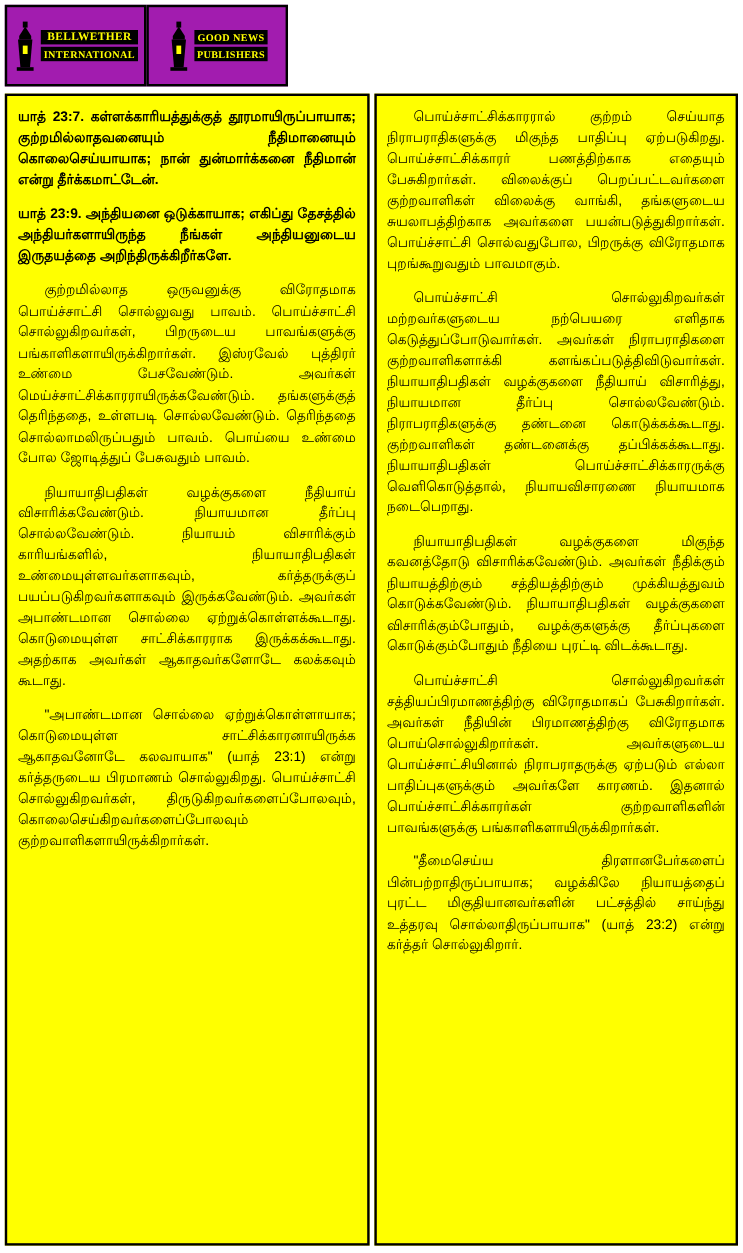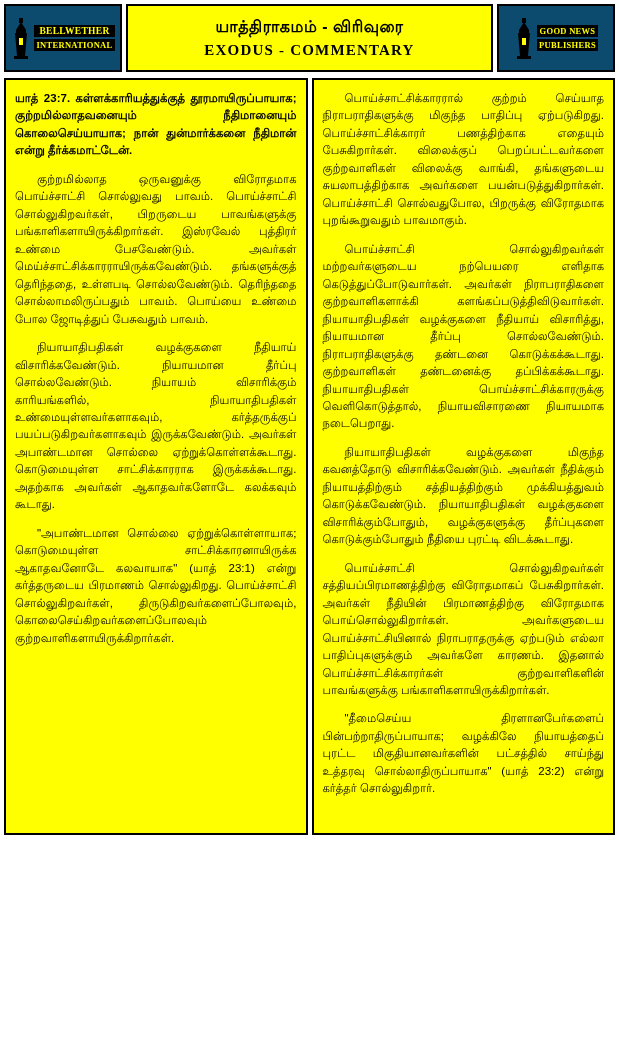--- a/index.html
+++ b/index.html
@@ -23,21 +23,21 @@
   
   .header {
     display: flex;
     align-items: stretch;
     margin: 4px 4px 0 4px;
     height: 68px;
   }
   .logo-box {
     width: 118px;
     border: 2px solid #000;
-    background: #0c4a6e;
+    background: #a21caf;
     display: flex;
     align-items: center;
     justify-content: center;
     box-sizing: border-box;
   }
   .logo-inner {
     display: flex;
     align-items: center;
     gap: 3px;
     padding: 0 3px;
@@ -87,21 +87,21 @@
     font-weight: bold;
     color: #000;
     letter-spacing: 1.2px;
     font-family: "Liberation Serif", serif;
   }
 
   
   .columns {
     display: flex;
     margin: 6px 4px 4px 4px;
-    height: 757px;
+    height: 960px;
     box-sizing: border-box;
   }
   .col {
     width: 50%;
     border: 2px solid #000;
     background: #ffff00;
     box-sizing: border-box;
     padding: 10px 9px;
     overflow: hidden;
   }
@@ -137,24 +137,20 @@
           <rect x="8" y="22" width="4" height="7" fill="#ffff00"></rect>
           <rect x="3" y="40" width="14" height="3" fill="#000"></rect>
         </svg>
         <div class="logo-text">
           <div class="logo-line">BELLWETHER</div>
           <div class="logo-line small">INTERNATIONAL</div>
         </div>
       </div>
     </div>
 
-    <div class="title-box">
-      <div class="title-tamil">யாத்திராகமம் - விரிவுரை</div>
-      <div class="title-english">EXODUS  -  COMMENTARY</div>
-    </div>
 
     <div class="logo-box">
       <div class="logo-inner">
         <svg class="logo-glyph" viewBox="0 0 20 44">
           <rect x="8" y="2" width="4" height="5" fill="#000"></rect>
           <polygon points="10,6 5,14 15,14" fill="#000"></polygon>
           <rect x="5" y="14" width="10" height="3" fill="#000"></rect>
           <polygon points="4,17 16,17 14,40 6,40" fill="#000"></polygon>
           <rect x="8" y="22" width="4" height="7" fill="#ffff00"></rect>
           <rect x="3" y="40" width="14" height="3" fill="#000"></rect>
@@ -165,20 +161,21 @@
         </div>
       </div>
     </div>
 
   </div>
 
   <div class="columns">
 
     <div class="col left">
       <p class="para verse">யாத் 23:7. கள்ளக்காரியத்துக்குத் தூரமாயிருப்பாயாக; குற்றமில்லாதவனையும் நீதிமானையும் கொலைசெய்யாயாக; நான் துன்மார்க்கனை நீதிமான் என்று தீர்க்கமாட்டேன்.</p>
+      <p class="para verse">யாத் 23:9. அந்தியனை ஒடுக்காயாக; எகிப்து தேசத்தில் அந்தியர்களாயிருந்த நீங்கள் அந்தியனுடைய இருதயத்தை அறிந்திருக்கிறீர்களே.</p>
       <p class="para">குற்றமில்லாத ஒருவனுக்கு விரோதமாக பொய்ச்சாட்சி சொல்லுவது பாவம். பொய்ச்சாட்சி சொல்லுகிறவர்கள், பிறருடைய பாவங்களுக்கு பங்காளிகளாயிருக்கிறார்கள். இஸ்ரவேல் புத்திரர் உண்மை பேசவேண்டும். அவர்கள் மெய்ச்சாட்சிக்காரராயிருக்கவேண்டும். தங்களுக்குத் தெரிந்ததை, உள்ளபடி சொல்லவேண்டும். தெரிந்ததை சொல்லாமலிருப்பதும் பாவம். பொய்யை உண்மை போல ஜோடித்துப் பேசுவதும் பாவம்.</p>
       <p class="para">நியாயாதிபதிகள் வழக்குகளை நீதியாய் விசாரிக்கவேண்டும். நியாயமான தீர்ப்பு சொல்லவேண்டும். நியாயம் விசாரிக்கும் காரியங்களில், நியாயாதிபதிகள் உண்மையுள்ளவர்களாகவும், கர்த்தருக்குப் பயப்படுகிறவர்களாகவும் இருக்கவேண்டும். அவர்கள் அபாண்டமான சொல்லை ஏற்றுக்கொள்ளக்கூடாது. கொடுமையுள்ள சாட்சிக்காரராக இருக்கக்கூடாது. அதற்காக அவர்கள் ஆகாதவர்களோடே கலக்கவும் கூடாது.</p>
       <p class="para">"அபாண்டமான சொல்லை ஏற்றுக்கொள்ளாயாக; கொடுமையுள்ள சாட்சிக்காரனாயிருக்க ஆகாதவனோடே கலவாயாக" (யாத் 23:1) என்று கர்த்தருடைய பிரமாணம் சொல்லுகிறது. பொய்ச்சாட்சி சொல்லுகிறவர்கள், திருடுகிறவர்களைப்போலவும், கொலைசெய்கிறவர்களைப்போலவும் குற்றவாளிகளாயிருக்கிறார்கள்.</p>
     </div>
 
     <div class="col right">
       <p class="para">பொய்ச்சாட்சிக்காரரால் குற்றம் செய்யாத நிராபராதிகளுக்கு மிகுந்த பாதிப்பு ஏற்படுகிறது. பொய்ச்சாட்சிக்காரர் பணத்திற்காக எதையும் பேசுகிறார்கள். விலைக்குப் பெறப்பட்டவர்களை குற்றவாளிகள் விலைக்கு வாங்கி, தங்களுடைய சுயலாபத்திற்காக அவர்களை பயன்படுத்துகிறார்கள். பொய்ச்சாட்சி சொல்வதுபோல, பிறருக்கு விரோதமாக புறங்கூறுவதும் பாவமாகும்.</p>
       <p class="para">பொய்ச்சாட்சி சொல்லுகிறவர்கள் மற்றவர்களுடைய நற்பெயரை எளிதாக கெடுத்துப்போடுவார்கள். அவர்கள் நிராபராதிகளை குற்றவாளிகளாக்கி களங்கப்படுத்திவிடுவார்கள். நியாயாதிபதிகள் வழக்குகளை நீதியாய் விசாரித்து, நியாயமான தீர்ப்பு சொல்லவேண்டும். நிராபராதிகளுக்கு தண்டனை கொடுக்கக்கூடாது. குற்றவாளிகள் தண்டனைக்கு தப்பிக்கக்கூடாது. நியாயாதிபதிகள் பொய்ச்சாட்சிக்காரருக்கு வெளிகொடுத்தால், நியாயவிசாரணை நியாயமாக நடைபெறாது.</p>
       <p class="para">நியாயாதிபதிகள் வழக்குகளை மிகுந்த கவனத்தோடு விசாரிக்கவேண்டும். அவர்கள் நீதிக்கும் நியாயத்திற்கும் சத்தியத்திற்கும் முக்கியத்துவம் கொடுக்கவேண்டும். நியாயாதிபதிகள் வழக்குகளை விசாரிக்கும்போதும், வழக்குகளுக்கு தீர்ப்புகளை கொடுக்கும்போதும் நீதியை புரட்டி விடக்கூடாது.</p>
       <p class="para">பொய்ச்சாட்சி சொல்லுகிறவர்கள் சத்தியப்பிரமாணத்திற்கு விரோதமாகப் பேசுகிறார்கள். அவர்கள் நீதியின் பிரமாணத்திற்கு விரோதமாக பொய்சொல்லுகிறார்கள். அவர்களுடைய பொய்ச்சாட்சியினால் நிராபராதருக்கு ஏற்படும் எல்லா பாதிப்புகளுக்கும் அவர்களே காரணம். இதனால் பொய்ச்சாட்சிக்காரர்கள் குற்றவாளிகளின் பாவங்களுக்கு பங்காளிகளாயிருக்கிறார்கள்.</p>

